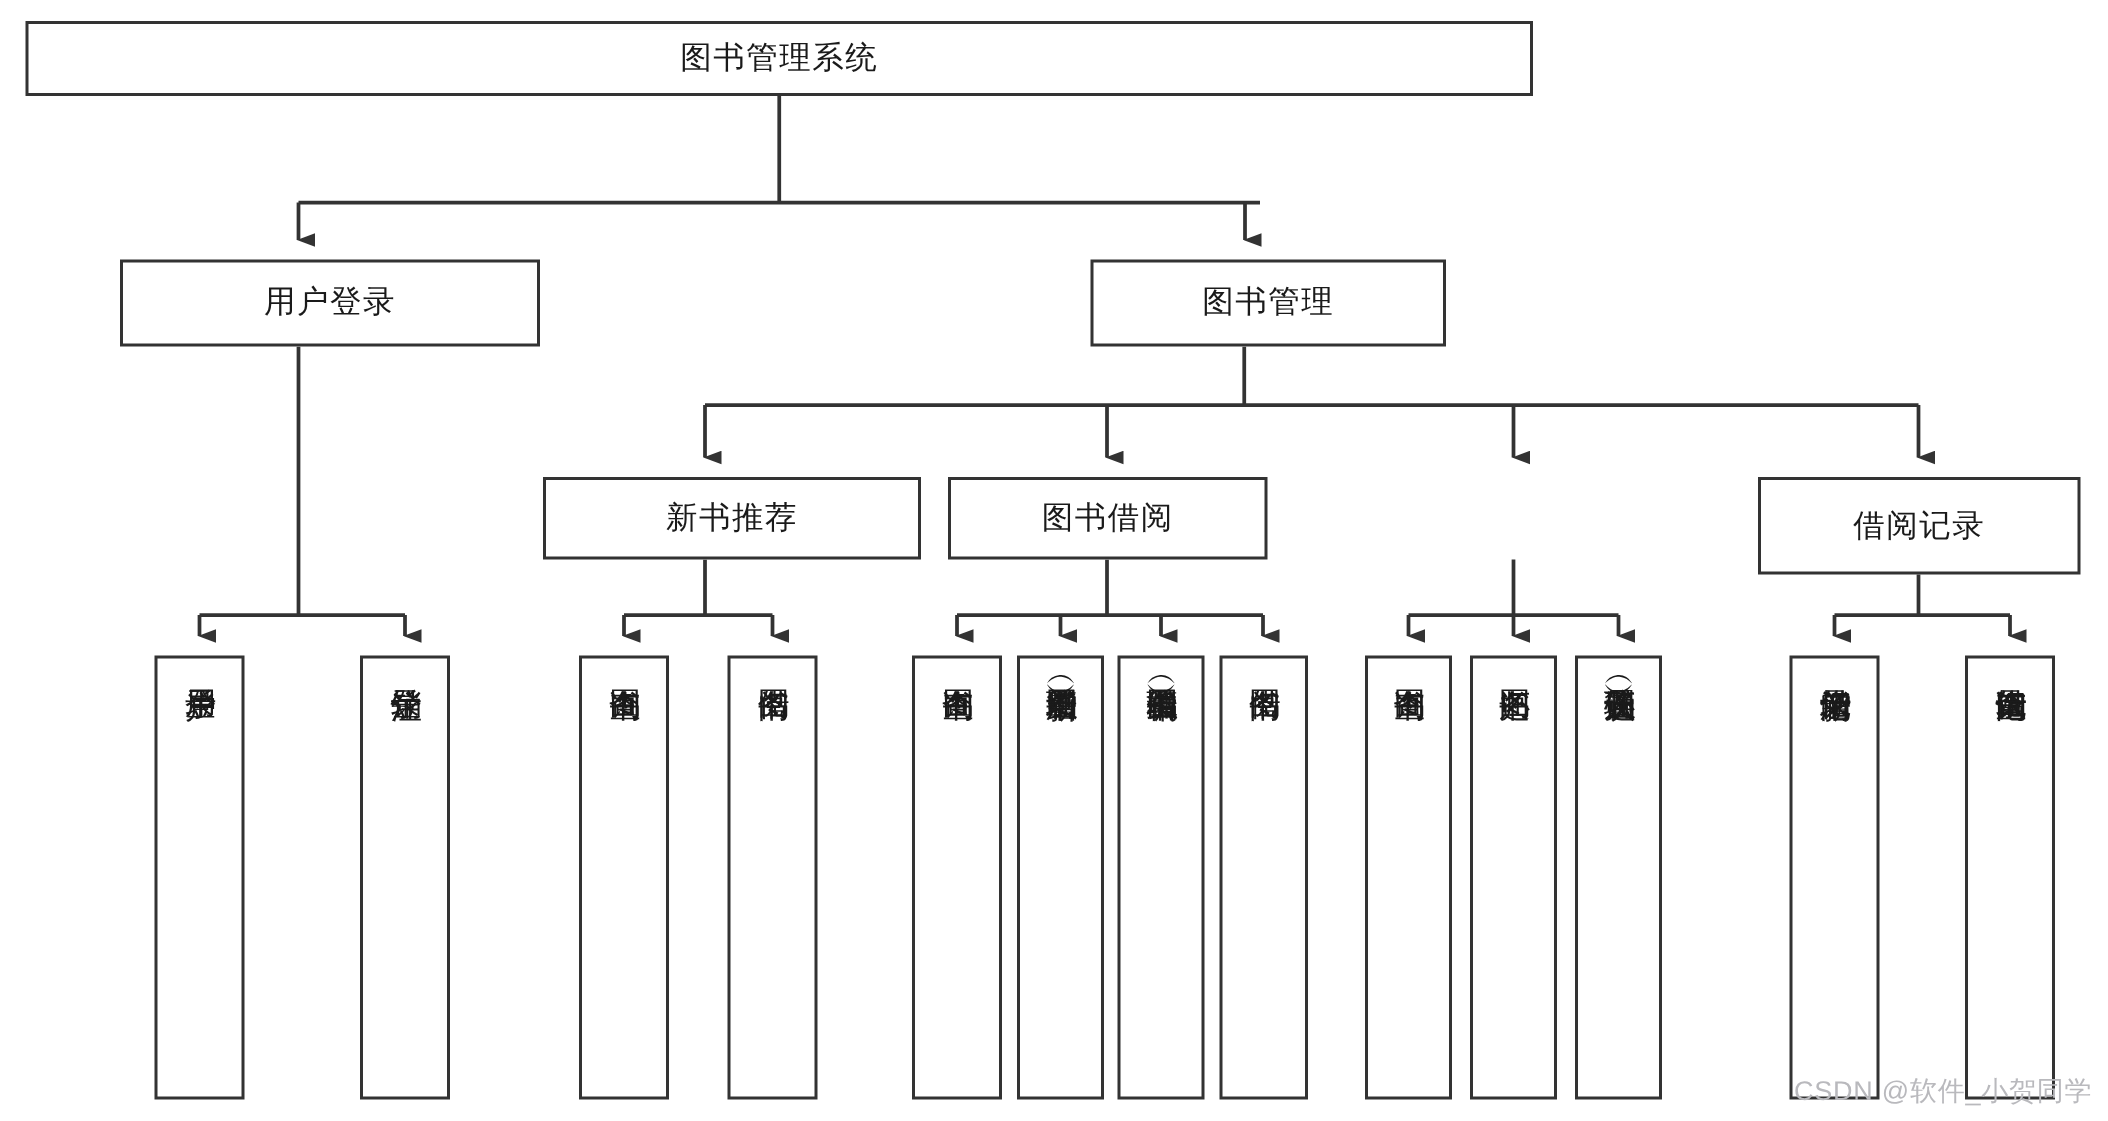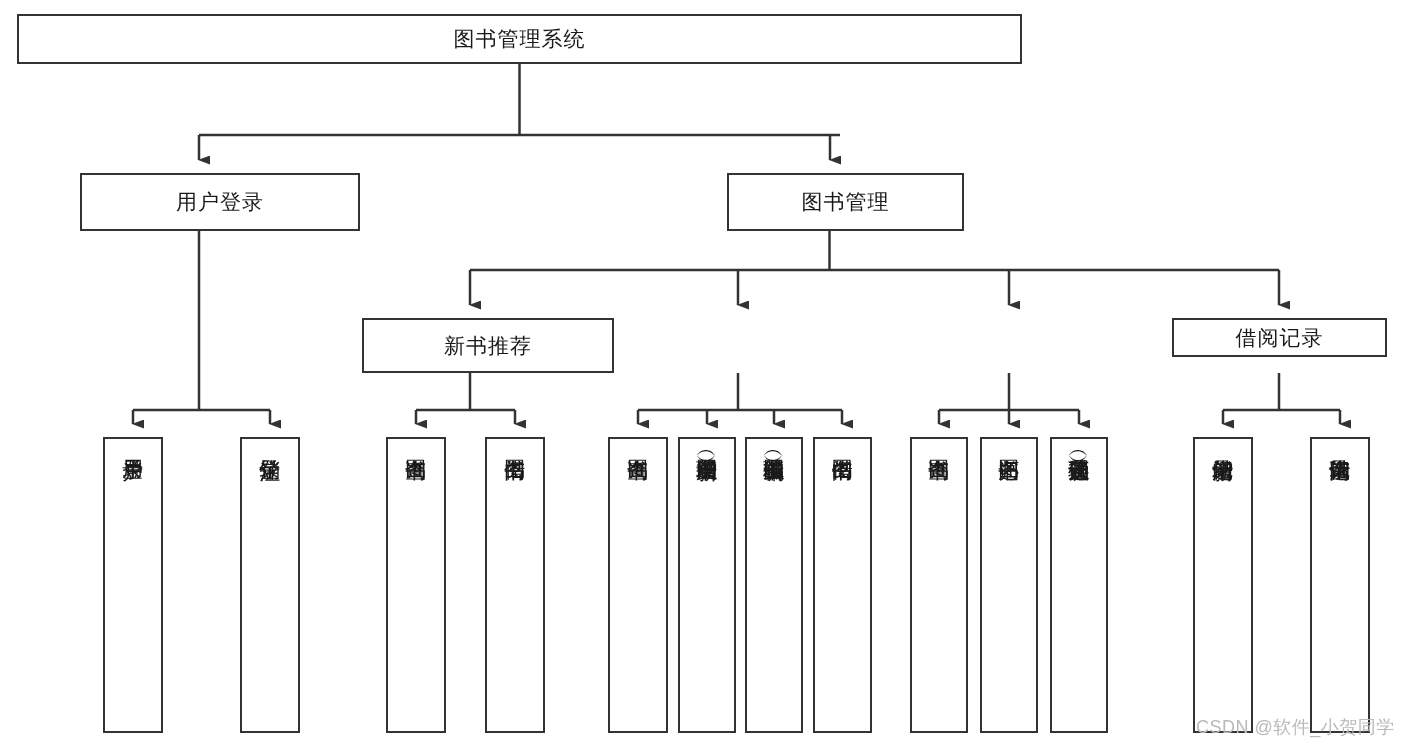--- a/index.html
+++ b/index.html
@@ -120,21 +120,22 @@
       <path d="M1340,410 L1340,424" marker-end="url(#arrowhead)"></path>
     </g>
   </svg>
 
   <div class="node horiz" id="node-root" style="left: 17px; top: 14px; width: 1005px; height: 50px;">图书管理系统</div>
 
   <div class="node horiz" id="node-l2-0" style="left: 80px; top: 173px; width: 280px; height: 58px;">用户登录</div>
   <div class="node horiz" id="node-l2-1" style="left: 711px; top: 173px; width: 237px; height: 58px; margin-left: 16px;">图书管理</div>
 
   <div class="node horiz" id="node-l3-0" style="left: 362px; top: 318px; width: 252px; height: 55px;">新书推荐</div>
-  <div class="node horiz" id="node-l3-3" style="left: 1172px; top: 318px; width: 215px; height: 39px;">借阅记录</div>
+  <div class="node horiz" id="node-l3-1" style="left: 632px; top: 318px; width: 213px; height: 55px;">图书借阅</div>
+  <div class="node horiz" id="node-l3-3" style="left: 1172px; top: 318px; width: 215px; height: 65px;">借阅记录</div>
 
   <div class="node vert" id="node-leaf-0" style="left: 103px; top: 437px; width: 60px; height: 296px;">
       <span>用户登录</span>
     </div>
   <div class="node vert" id="node-leaf-1" style="left: 240px; top: 437px; width: 60px; height: 296px;">
       <span>注销登录</span>
     </div>
   <div class="node vert" id="node-leaf-2" style="left: 386px; top: 437px; width: 60px; height: 296px;">
       <span>查询图书</span>
     </div>

